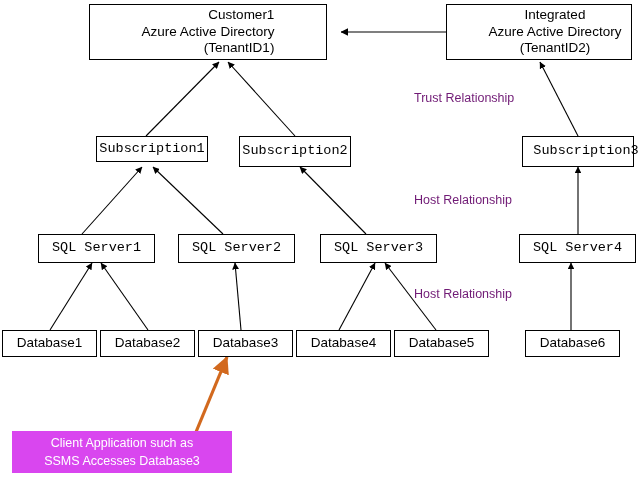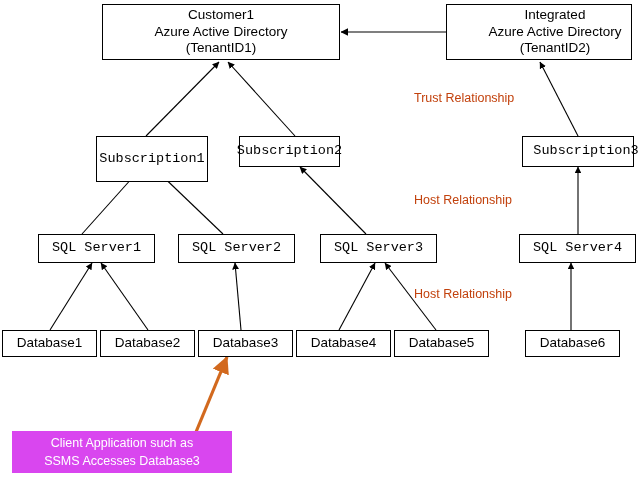--- a/index.html
+++ b/index.html
@@ -42,21 +42,21 @@
   .mono-box {
     font-family: "Liberation Mono", "DejaVu Sans Mono", monospace;
     font-size: 13.5px;
   }
   .db-box {
     font-family: "Liberation Sans", sans-serif;
     font-size: 13.5px;
   }
   .rel-label {
     position: absolute;
-    color: #c2410c;
+    color: #701a75;
     font-family: "Liberation Sans", sans-serif;
     font-size: 12.5px;
     white-space: nowrap;
   }
   .callout {
     position: absolute;
     box-sizing: border-box;
     background: #d946ef;
     color: #ffffff;
     font-family: "Liberation Sans", sans-serif;
@@ -100,31 +100,31 @@
     <line x1="50" y1="330" x2="92" y2="263" stroke="#000000" stroke-width="1.1" marker-end="url(#ah)"></line>
     <line x1="148" y1="330" x2="101" y2="263" stroke="#000000" stroke-width="1.1" marker-end="url(#ah)"></line>
     <line x1="241" y1="330" x2="235" y2="263" stroke="#000000" stroke-width="1.1" marker-end="url(#ah)"></line>
     <line x1="339" y1="330" x2="375" y2="263" stroke="#000000" stroke-width="1.1" marker-end="url(#ah)"></line>
     <line x1="436" y1="330" x2="385" y2="263" stroke="#000000" stroke-width="1.1" marker-end="url(#ah)"></line>
     <line x1="571" y1="330" x2="571" y2="263" stroke="#000000" stroke-width="1.1" marker-end="url(#ah)"></line>
 
     <line x1="196" y1="432" x2="227" y2="357" stroke="#D2691E" stroke-width="3.2" marker-end="url(#ah-orange)"></line>
   </svg>
 
-  <div class="node aad-box" style="left:102px; top:4px; width:238px; height:56px;">Customer1
+  <div class="node aad-box" style="left:89px; top:4px; width:238px; height:56px;text-align:right;">Customer1
 Azure Active Directory
 (TenantID1)</div>
 
   <div class="node aad-box" style="left:446px; top:4px; width:186px; height:56px;padding-left:32px;">Integrated
 Azure Active Directory
 (TenantID2)</div>
 
-  <div class="node mono-box" style="left:96px; top:136px; width:112px; height:46px;">Subscription1</div>
+  <div class="node mono-box" style="left:96px; top:136px; width:112px; height:26px;">Subscription1</div>
 
-  <div class="node mono-box" style="left:239px; top:136px; width:101px; height:31px;">Subscription2</div>
+  <div class="node mono-box" style="left:239px; top:136px; width:112px; height:31px;">Subscription2</div>
 
   <div class="node mono-box" style="left:522px; top:136px; width:112px; height:31px;padding-left:16px;">Subscription3</div>
 
   <div class="node mono-box" style="left:38px; top:234px; width:117px; height:29px;">SQL Server1</div>
 
   <div class="node mono-box" style="left:178px; top:234px; width:117px; height:29px;">SQL Server2</div>
 
   <div class="node mono-box" style="left:320px; top:234px; width:117px; height:29px;">SQL Server3</div>
 
   <div class="node mono-box" style="left:513px; top:234px; width:117px; height:29px;margin-left:6px;">SQL Server4</div>

